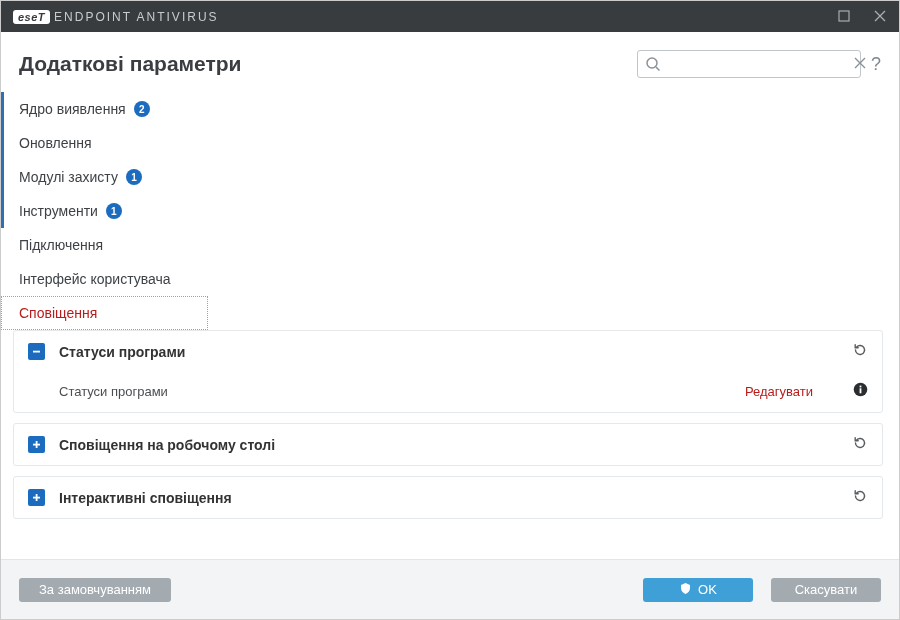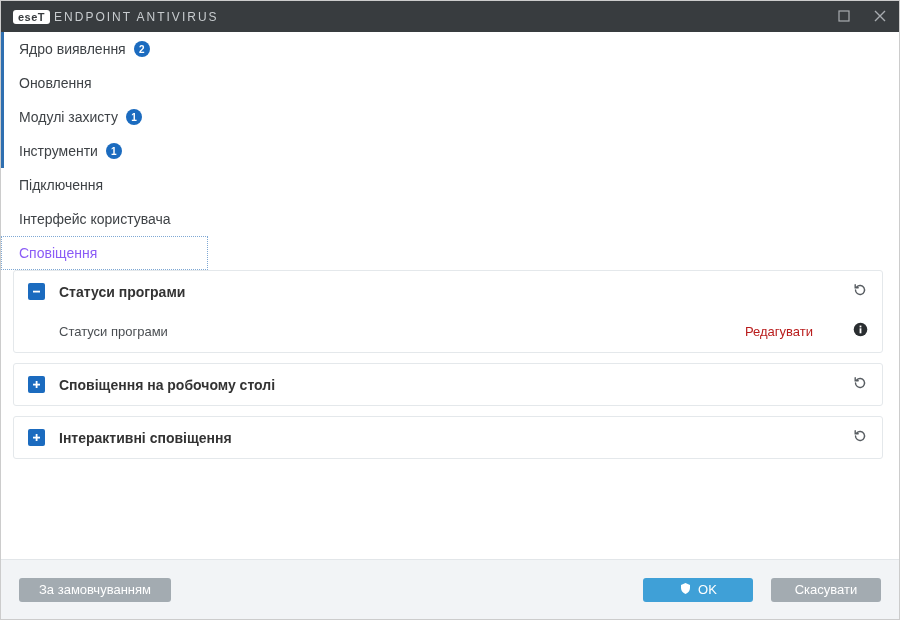--- a/index.html
+++ b/index.html
@@ -1,42 +1,42 @@
 <!DOCTYPE html>
 <html><head>
 <meta charset="utf-8">
 <style>
   * { box-sizing: border-box; margin: 0; padding: 0; font-family: "Segoe UI", Arial, sans-serif; }
   body { width: 900px; height: 620px; background: #fff; overflow: hidden; border: 1px solid #ccc; }
 
   
   .titlebar { height: 31px; background: #383c3f; display: flex; align-items: center; padding: 0 8px 0 12px; color: #d8dadc; }
   .logo { display: inline-flex; align-items: center; gap: 4px; }
-  .logo-badge { background: #fff; color: #383c3f; font-weight: 700; font-size: 11px; padding: 1px 5px; border-radius: 3px; letter-spacing: 0.5px; }
+  .logo-badge { background: #fff; color: #383c3f; font-weight: 700; font-size: 11px; padding: 1px 5px; border-radius: 3px; letter-spacing: 0.5px; font-style: italic; }
   .logo-text { font-size: 12px; letter-spacing: 2px; color: #c8cccf; font-weight: 300; }
   .winctrl { margin-left: auto; display: flex; gap: 14px; align-items: center; }
   .winctrl span { width: 22px; text-align: center; font-size: 14px; color: #a8acb0; cursor: pointer; }
 
   
   .header { display: flex; align-items: center; padding: 18px 18px 14px 18px; }
   .header h1 { font-size: 21px; font-weight: 600; color: #3a3d41; }
   .search-wrap { margin-left: auto; display: flex; align-items: center; gap: 10px; }
   .search-box { position: relative; width: 224px; height: 28px; border: 1px solid #bfc6cc; border-radius: 3px; display: flex; align-items: center; padding: 0 28px 0 28px; background: #fff; }
   .search-box svg, .search-box .icon { position: absolute; color: #8a9198; }
   .search-icon { left: 7px; top: 5px; }
   .clear-icon { right: 7px; top: 5px; cursor: pointer; }
   .search-box input { border: none; outline: none; width: 100%; font-size: 13px; background: transparent; }
   .help { font-size: 18px; color: #7e868d; cursor: pointer; }
 
   
   .body { display: flex; height: calc(100% - 31px - 70px); flex-direction: column; }
   .sidebar { width: 215px; padding: 0 8px 0 0; }
   .side-item { position: relative; padding: 9px 12px 9px 18px; font-size: 14px; color: #3e4246; cursor: pointer; display: flex; align-items: center; }
   .side-item.active { border-left: 3px solid #2f6fb0; padding-left: 15px; }
-  .side-item.selected { color: #8b5cf6; text-align: right; }
+  .side-item.selected { color: #b91c1c; text-align: right; }
   .side-item.selected.dotted { outline: 1px dotted #7fa8d4; outline-offset: -1px; }
   .side-sub { padding-left: 18px; font-size: 14px; color: #1b6bbf; padding-top: 6px; padding-bottom: 6px; cursor: pointer; }
   .badge { background: #1b6bbf; color: #fff; font-size: 10px; font-weight: 600; border-radius: 9px; min-width: 16px; height: 16px; display: inline-flex; align-items: center; justify-content: center; margin-left: 8px; padding: 0 5px; }
 
   
   .content { flex: 1; padding: 0 16px 0 12px; }
   .panel { background: #fff; border: 1px solid #e4e8eb; border-radius: 3px; margin-bottom: 10px; }
   .panel-head { display: flex; align-items: center; padding: 11px 14px; font-size: 14px; font-weight: 600; color: #333; cursor: pointer; }
   .panel-head .toggle { width: 17px; height: 17px; background: #1b6bbf; border-radius: 2px; margin-right: 14px; display: inline-flex; align-items: center; justify-content: center; }
   .panel-head .toggle svg { display: block; }
@@ -73,20 +73,40 @@
           </svg>
     </span>
     <span>
       <svg width="12" height="12" viewBox="0 0 12 12">
             <path d="M1 1 L11 11 M11 1 L1 11" stroke="#a8acb0" stroke-width="1.4"></path>
           </svg>
     </span>
   </div>
 </div>
 
+<div class="header">
+  <h1>Додаткові параметри</h1>
+  <div class="search-wrap">
+    <div class="search-box">
+      <span class="icon search-icon">
+        <svg width="16" height="16" viewBox="0 0 16 16">
+              <circle cx="7" cy="7" r="5" fill="none" stroke="#8a9198" stroke-width="1.5"></circle>
+              <path d="M11 11 L14.5 14.5" stroke="#8a9198" stroke-width="1.5"></path>
+            </svg>
+      </span>
+      <input type="text" placeholder="" style="">
+      <span class="icon clear-icon">
+        <svg width="14" height="14" viewBox="0 0 14 14">
+              <path d="M2 2 L12 12 M12 2 L2 12" stroke="#8a9198" stroke-width="1.4"></path>
+            </svg>
+      </span>
+    </div>
+    <span class="help">?</span>
+  </div>
+</div>
 
 <div class="body">
 
   <div class="sidebar">
     <div class="side-item active">
       <span>Ядро виявлення</span>
       <span class="badge">2</span>
     </div>
     <div class="side-item active">
       <span>Оновлення</span>

